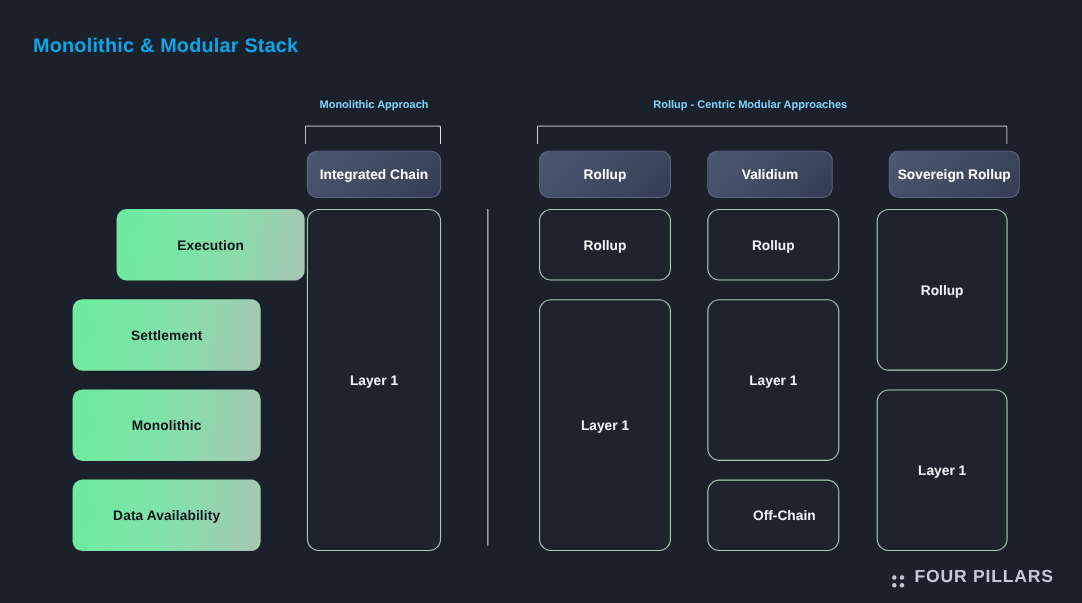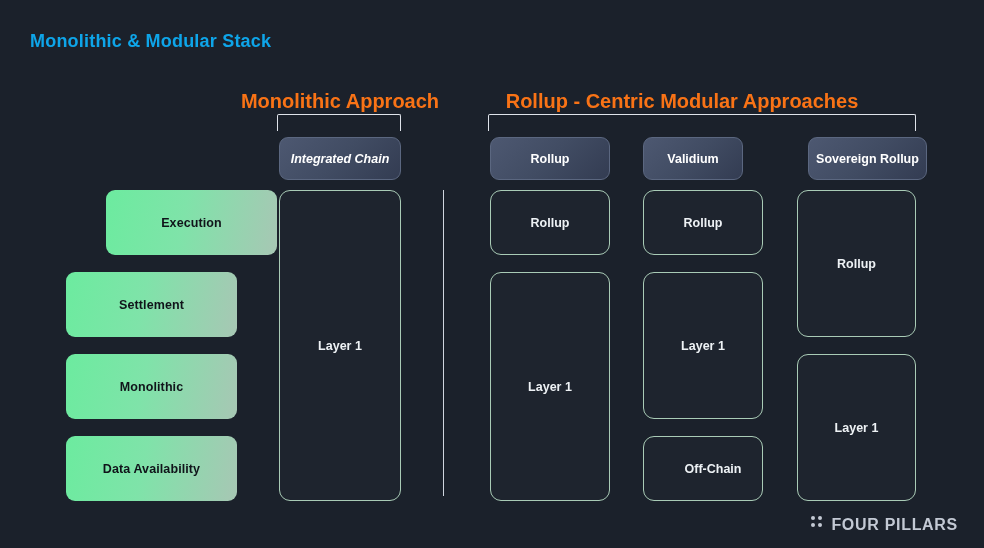--- a/index.html
+++ b/index.html
@@ -22,23 +22,23 @@
     top: 31px;
     font-size: 18px;
     font-weight: bold;
     letter-spacing: 0.2px;
     color: #0ea5e9;
   }
 
   
   .group-header {
     position: absolute;
-    font-size: 20px;
-    font-weight: bold;
-    color: #f97316;
+    font-size: 10px;
+    font-weight: bold;
+    color: #7dd3fc;
     text-align: center;
     white-space: nowrap;
   }
   .group-header.mono  { left: 239px; top: 90px; width: 202px; }
   .group-header.modular { left: 482px; top: 90px; width: 400px; }
 
   
   .bracket {
     position: absolute;
     height: 17px;
@@ -105,21 +105,21 @@
     align-items: center;
     justify-content: center;
   }
 
   
   .brand {
     position: absolute;
     right: 26px;
     bottom: 14px;
     display: flex;
-    align-items: flex-start;
+    align-items: flex-end;
     gap: 9px;
   }
   .brand-mark {
     display: grid;
     grid-template-columns: repeat(2, 4px);
     grid-template-rows: repeat(2, 4px);
     gap: 3px;
   }
   .brand-mark i {
     display: block;
@@ -157,27 +157,27 @@
       <span>Settlement</span>
     </div>
     <div class="pillar" style="top: 354px;">
       <span>Monolithic</span>
     </div>
     <div class="pillar" style="top: 436px;">
       <span>Data Availability</span>
     </div>
   </div>
 <div id="chips-layer">
-    <div class="chip" style="left: 279px; width: 122px; top: 137px; font-style: italic;">
+    <div class="chip" style="left: 279px; width: 122px; top: 137px;">
       <span>Integrated Chain</span>
     </div>
     <div class="chip" style="left: 490px; width: 120px; top: 137px;">
       <span>Rollup</span>
     </div>
-    <div class="chip" style="left: 643px; width: 100px; top: 137px;">
+    <div class="chip" style="left: 643px; width: 114px; top: 137px;">
       <span>Validium</span>
     </div>
     <div class="chip" style="left: 808px; width: 119px; top: 137px;">
       <span>Sovereign Rollup</span>
     </div>
   </div>
 <div id="boxes-layer">
     <div class="box" style="left: 279px; width: 122px; top: 190px; height: 311px;">
       <span>Layer 1</span>
     </div>

